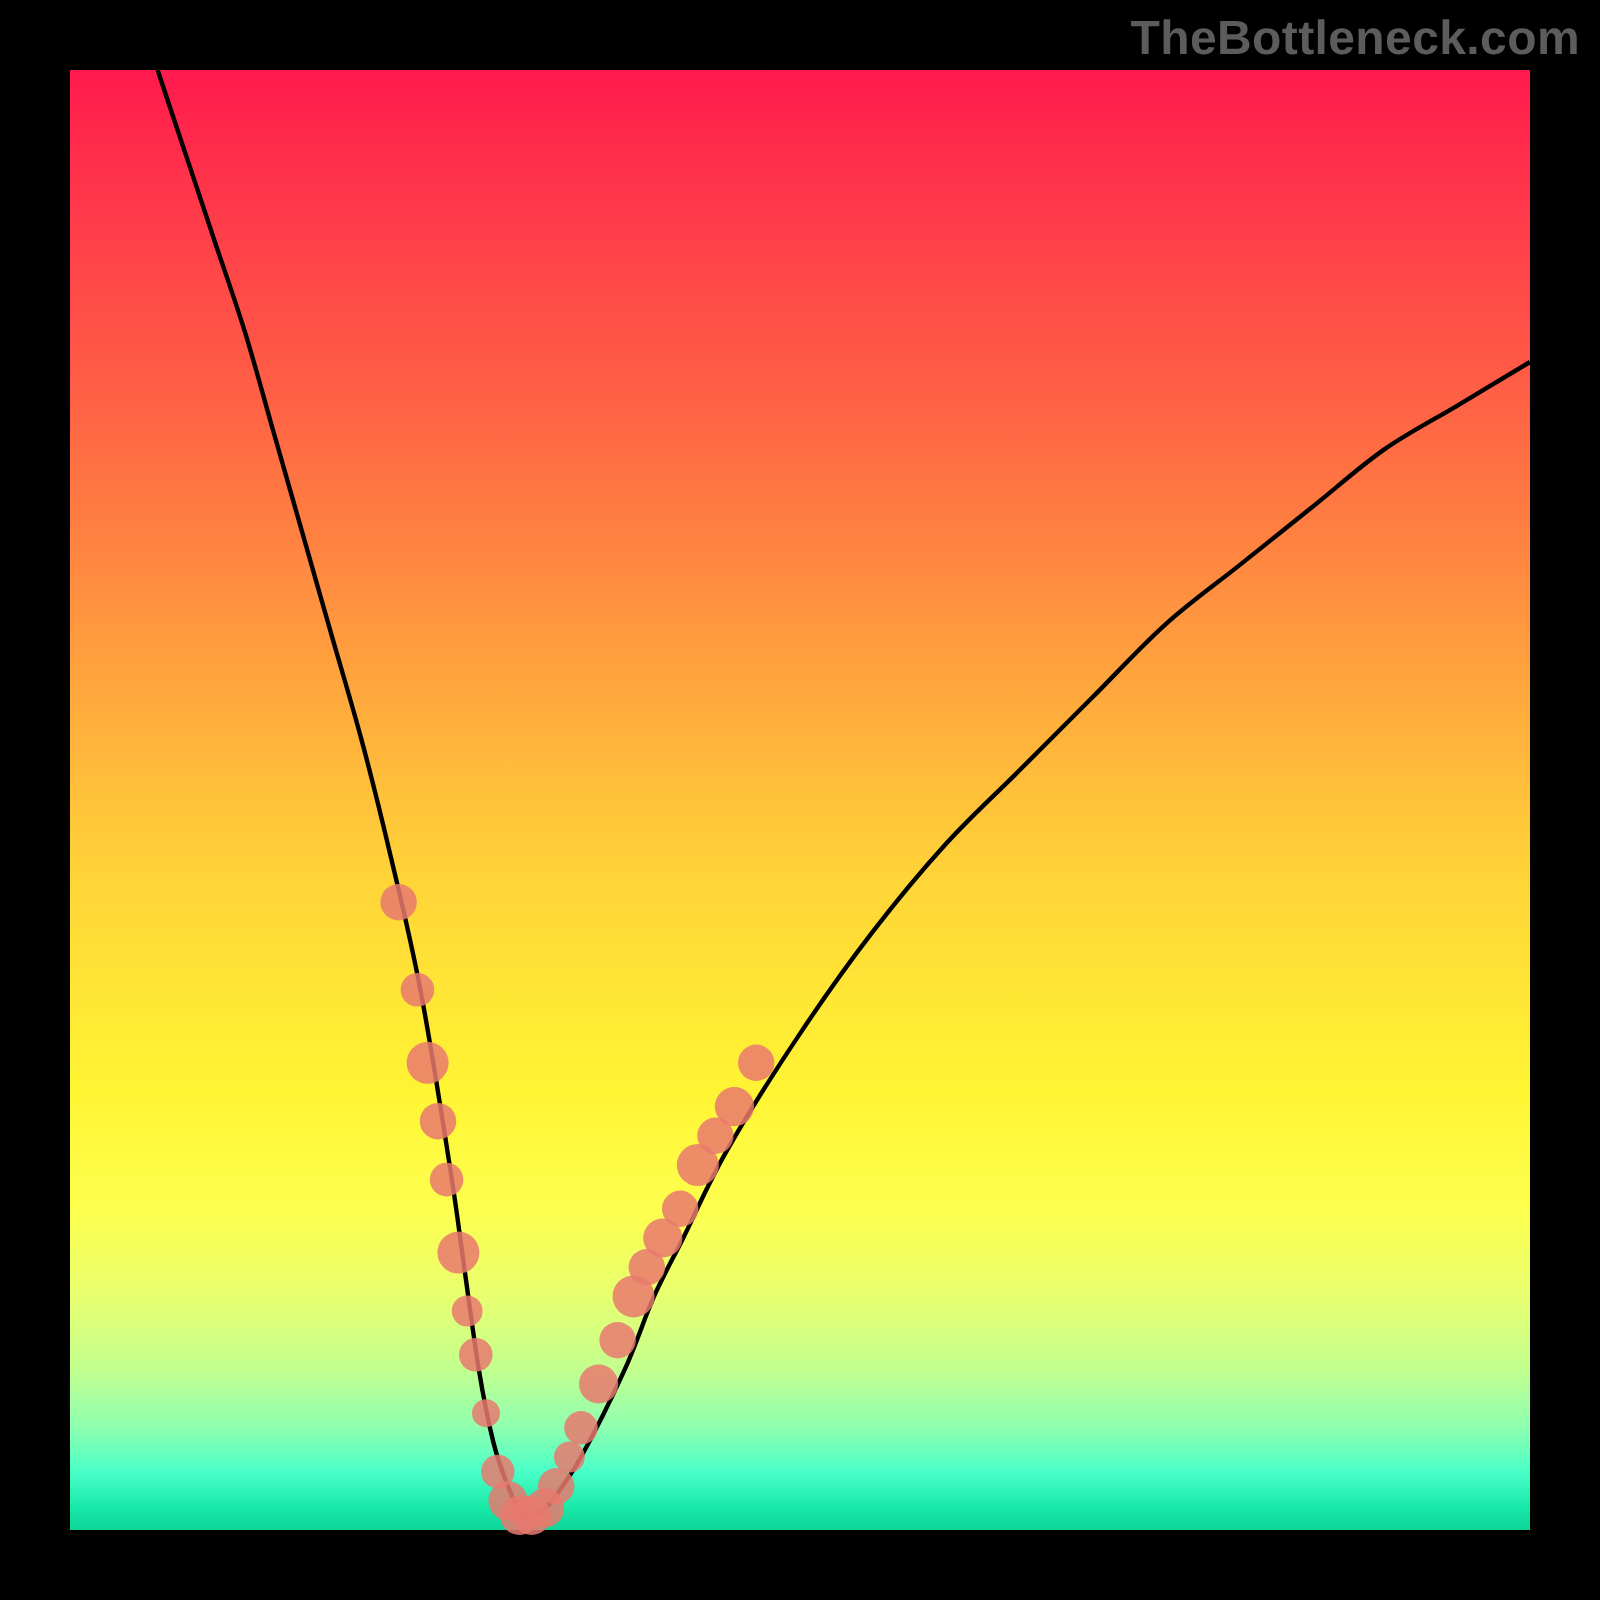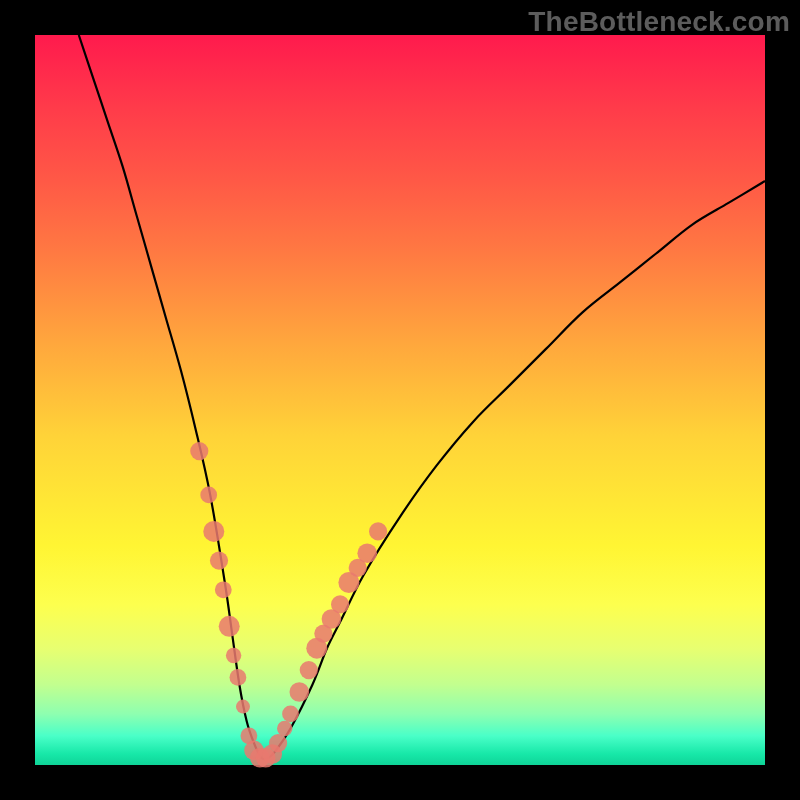--- a/index.html
+++ b/index.html
@@ -41,21 +41,21 @@
       #4affc8 96%,
       #17e8a8 98.5%,
       #0fd498 100%
     );
   }
   .watermark {
     position: absolute;
     top: 6px;
     right: 10px;
     color: #5c5c5c;
-    font-size: 28px;
+    font-size: 24px;
     font-weight: 600;
     letter-spacing: 0.2px;
     user-select: none;
   }
   svg.curve {
     position: absolute;
     left: 0;
     top: 0;
     width: 730px;
     height: 730px;

